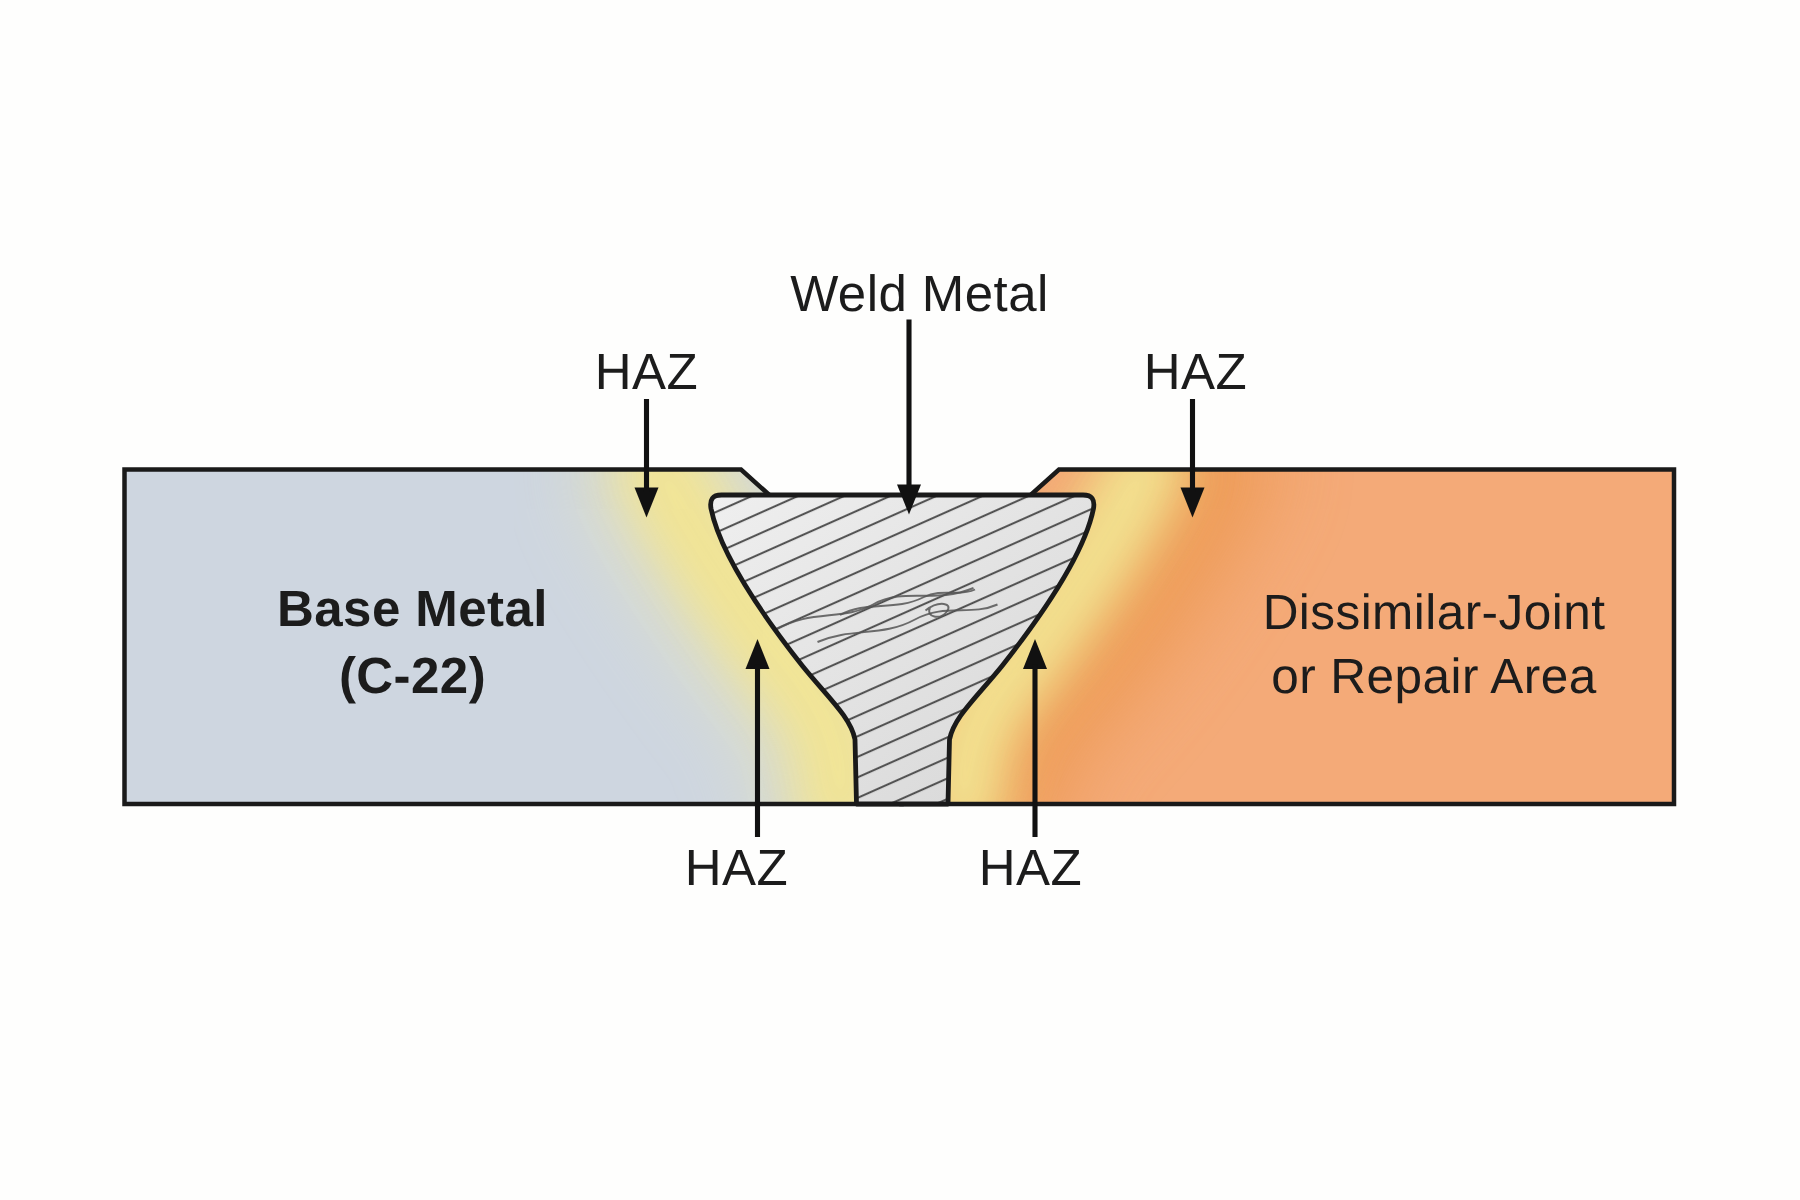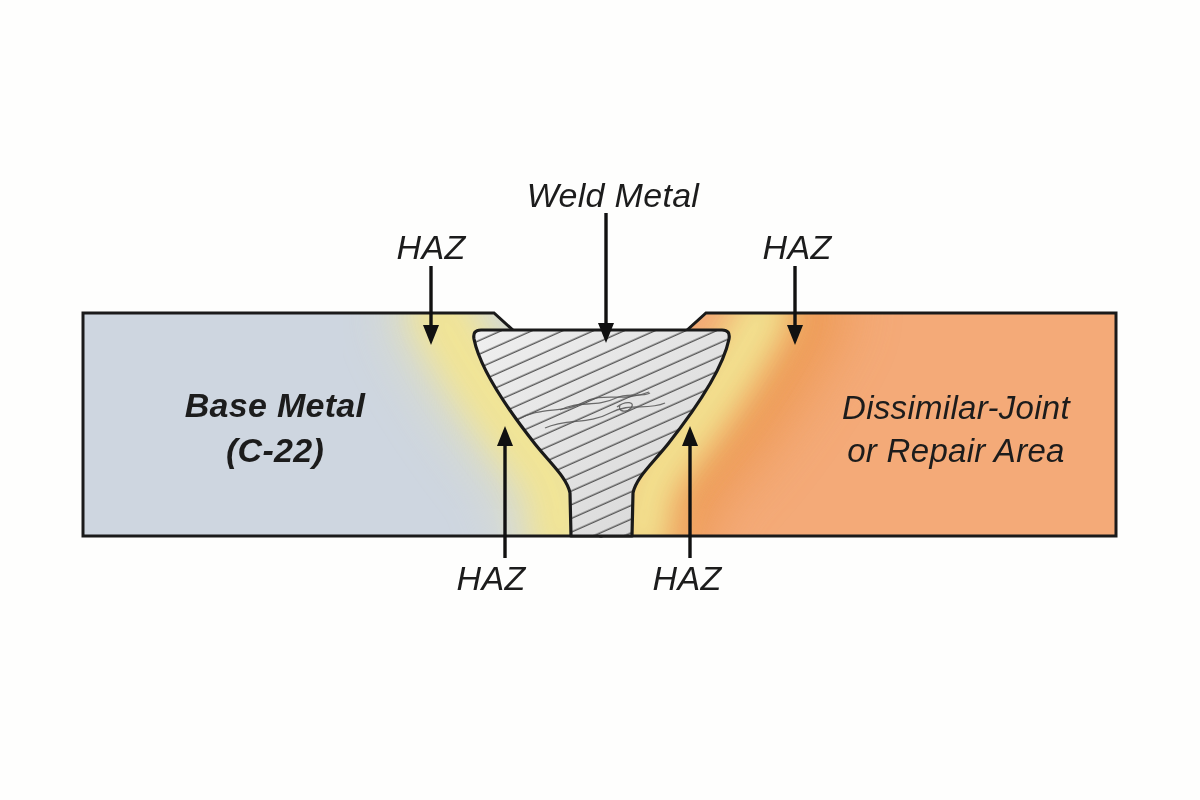--- a/index.html
+++ b/index.html
@@ -1,17 +1,17 @@
 <!DOCTYPE html>
 <html><head>
 <meta charset="utf-8">
 <style>
   html,body{margin:0;padding:0;background:#ffffff;}
   .stage{position:relative;width:1200px;height:800px;overflow:hidden;background:#fff;
-         font-family:"Liberation Sans",sans-serif;font-style:italic;}
+         font-family:"Liberation Sans",sans-serif;}
   svg{display:block;}
   .plate-outline{fill:none;stroke-width:3;}
   .weld-outline{fill:none;stroke-width:3.2;stroke-linejoin:round;}
   .haz-band{fill:none;stroke-linecap:round;}
   .grain{fill:none;stroke:#555555;stroke-width:1.3;opacity:.85;}
   .arrow-shaft{stroke-width:3.4;}
   .lbl{font-size:34px;font-weight:400;}
   .lbl-bold{font-size:34px;font-weight:700;}
   .lbl-right{font-size:33px;font-weight:400;}
   text{letter-spacing:.3px;}

